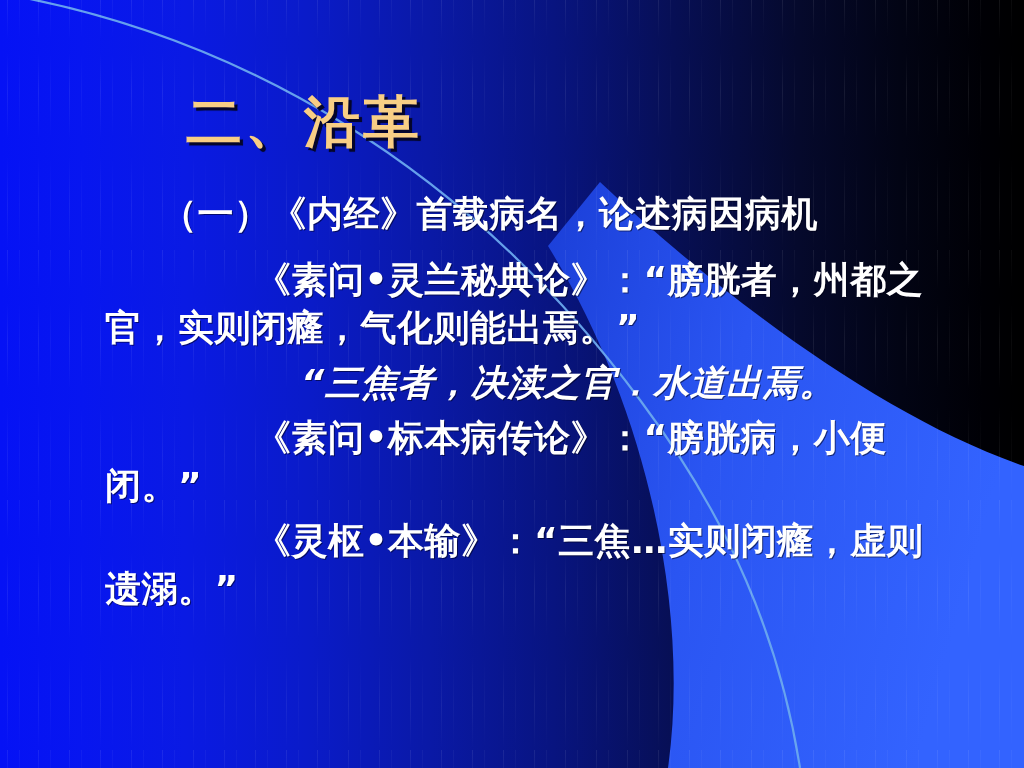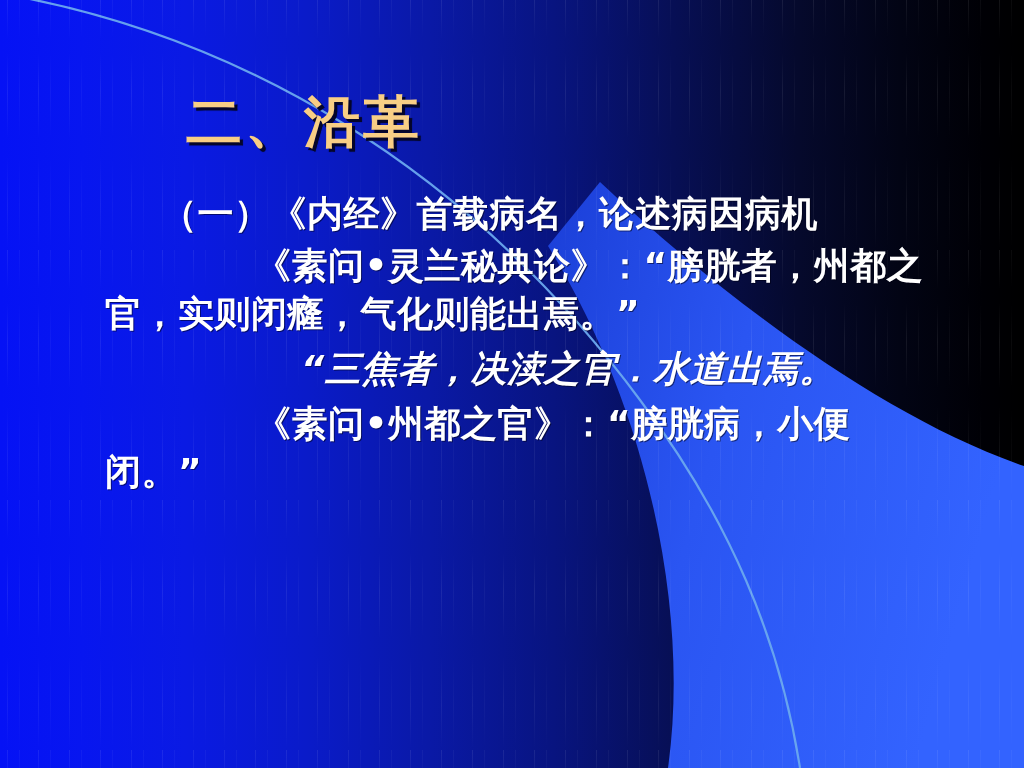--- a/index.html
+++ b/index.html
@@ -118,21 +118,21 @@
   .para {
     color: #ffffff;
     font-size: 36px;
     font-weight: bold;
     line-height: 48px;
     letter-spacing: 0.5px;
     margin: 0 0 7px 0;
     text-shadow: 1px 1px 0 rgba(0,0,20,0.55);
     word-break: break-all;
   }
-  .para.first   { margin-bottom: 4px; }
+  .para.first   { margin-bottom: 18px; }
   .para.indent1 { text-indent: 56px; }
   .para.indent2 { text-indent: 150px; }
   .para.indent3 { text-indent: 196px; font-style: italic; }
 </style>
 </head>
 <body>
 
 <div id="slide">
 
   <div class="bg-gradient"></div>
@@ -173,18 +173,19 @@
 
     <div class="body-block">
 
       <p class="para first indent1">（一）《内经》首载病名，论述病因病机</p>
 
       <p class="para indent2">《素问•灵兰秘典论》：“膀胱者，州都之官，实则闭癃，气化则能出焉。”</p>
 
       <p class="para indent3">“三焦者，决渎之官．水道出焉。</p>
 
 
-      <p class="para indent2">《素问•州都之官》：“膀胱病，小便闭。”</p>
+      <p class="para indent2">《素问•标本病传论》：“膀胱病，小便闭。”</p>
 
+      <p class="para indent2">《灵枢•本输》：“三焦…实则闭癃，虚则遗溺。”</p>
 
     </div>
   </div>
 </div>
 
 </body></html>

